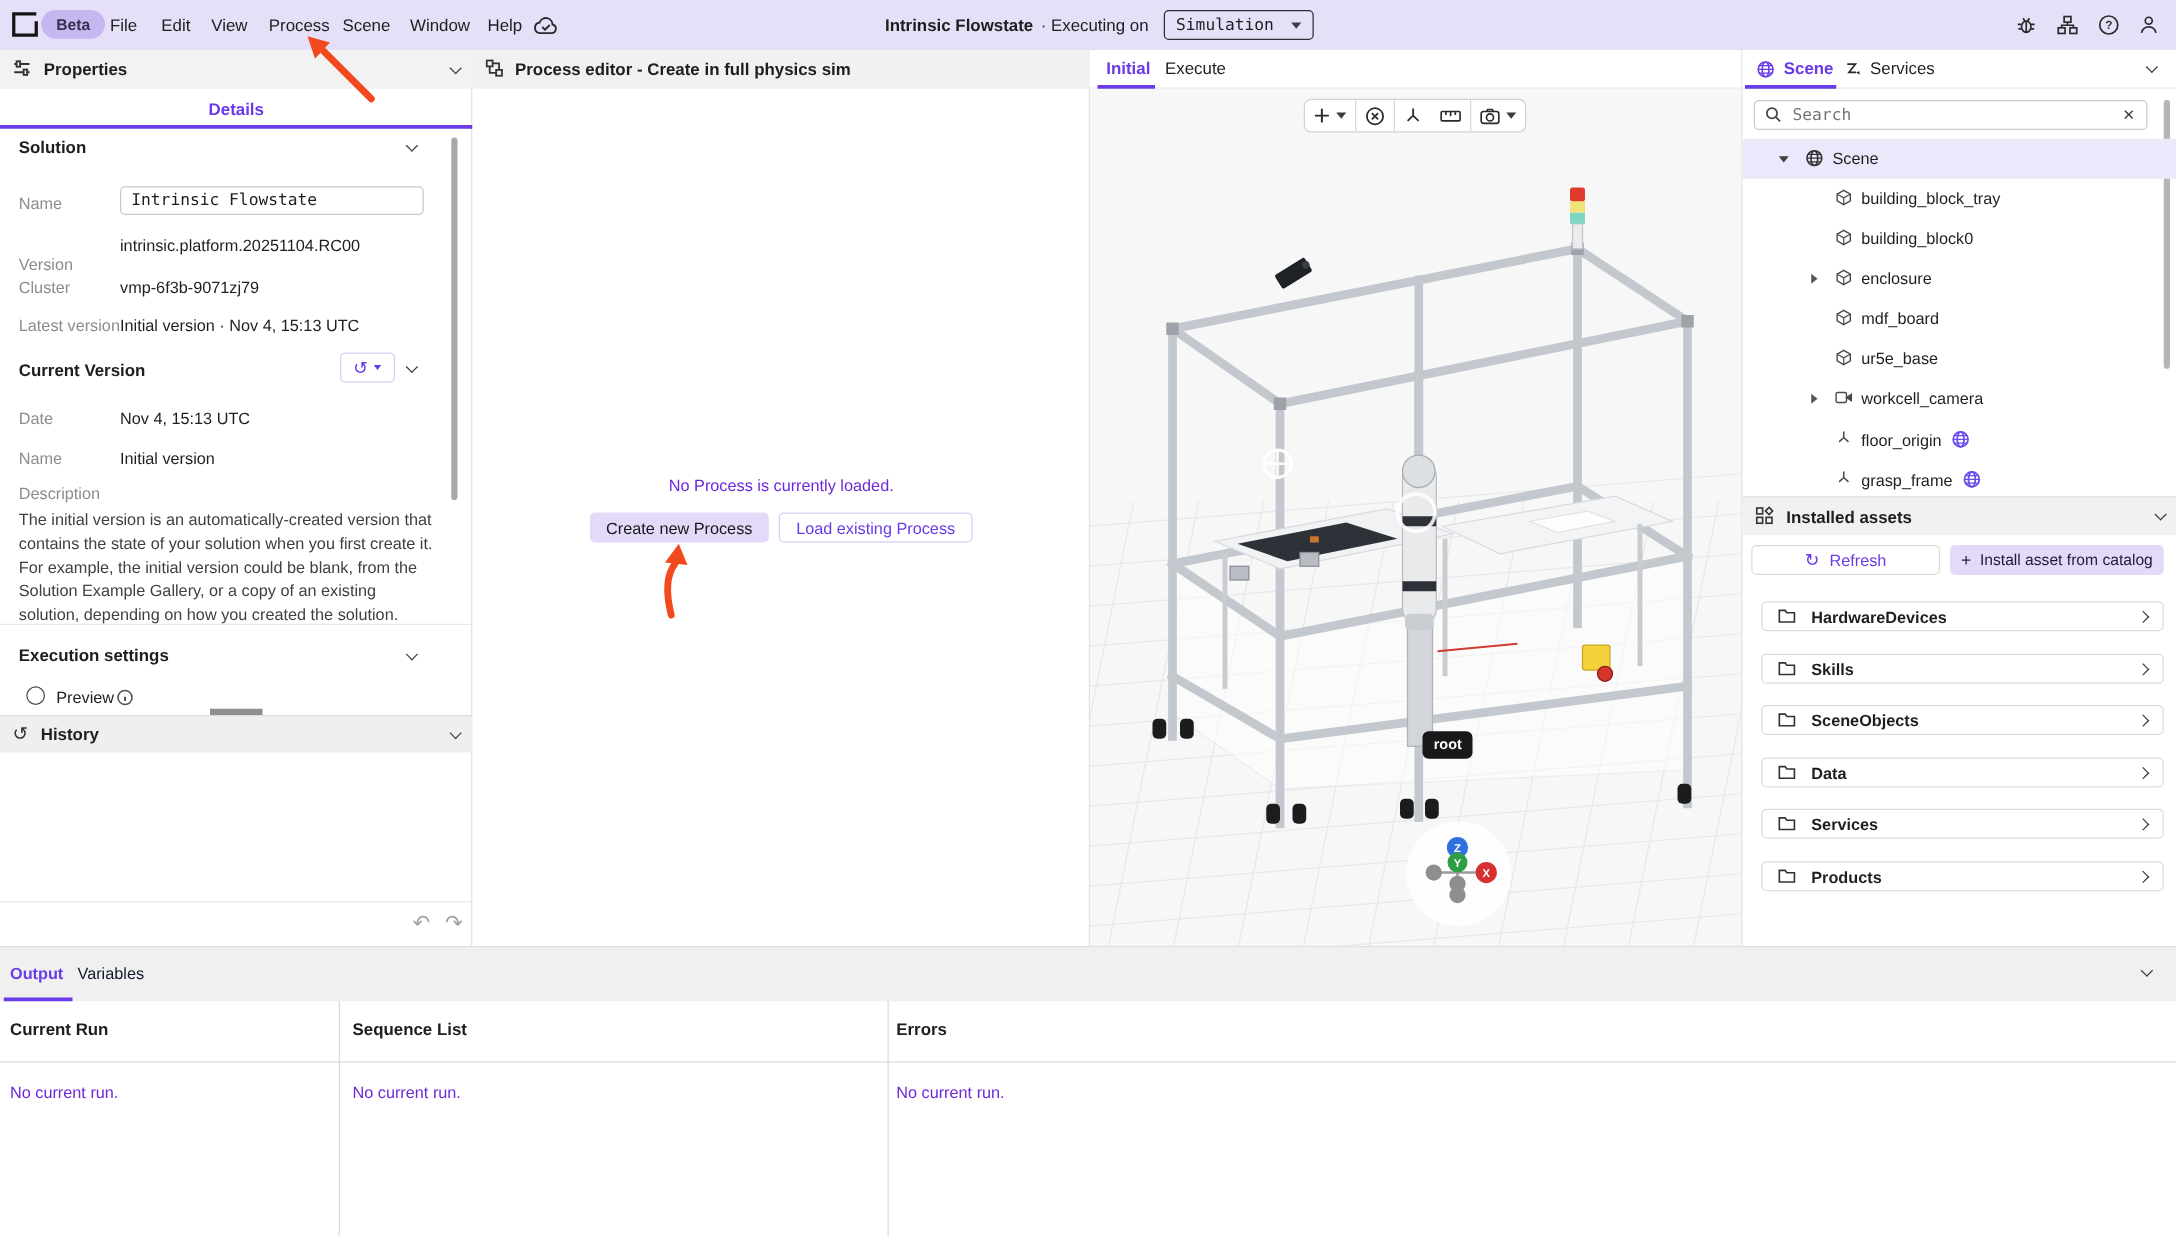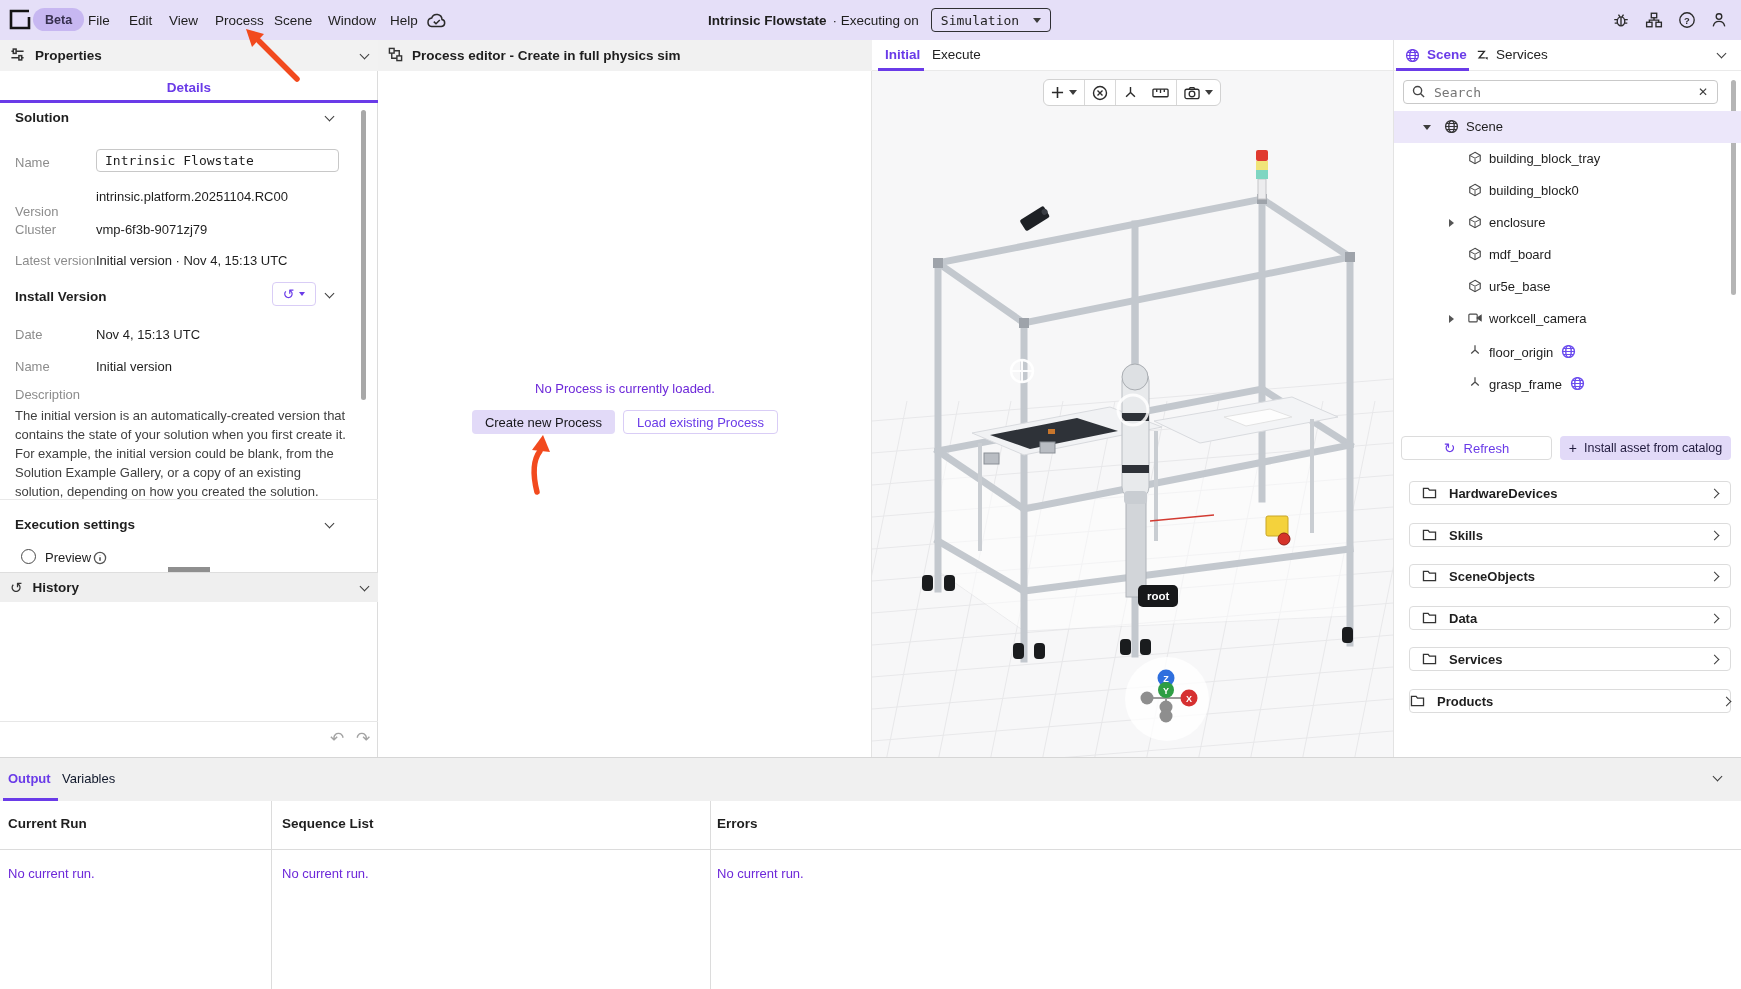--- a/index.html
+++ b/index.html
@@ -114,21 +114,21 @@
 
     <span class="abs lbl" style="left:15px;top:115px">Name</span>
     <input class="abs mono" type="text" style="left: 96px; top: 109px; width: 243px; height: 23px; border: 1px solid rgb(200, 200, 200); border-radius: 4px; font-size: 13px; padding: 0px 8px; color: rgb(30, 30, 30); background: rgb(255, 255, 255);" value="Intrinsic Flowstate">
     <span class="abs lbl" style="left:15px;top:164px">Version</span>
     <span class="abs" style="left:96px;top:149px">intrinsic.platform.20251104.RC00</span>
     <span class="abs lbl" style="left:15px;top:182px">Cluster</span>
     <span class="abs" style="left:96px;top:182px">vmp-6f3b-9071zj79</span>
     <span class="abs lbl" style="left:15px;top:213px">Latest version</span>
     <span class="abs" style="left:96px;top:213px">Initial version · Nov 4, 15:13 UTC</span>
 
-    <span class="abs bold" style="left:15px;top:249px;font-size:13.5px">Install Version</span>
+    <span class="abs bold" style="left:15px;top:249px;font-size:13.5px">Current Version</span>
     <div class="abs flex" style="left:272px;top:242px;width:44px;height:24px;border:1.5px solid #D9CDF6;border-radius:4px;justify-content:center;gap:5px">
       <span class="purple" style="font-size:14px;line-height:1">↺</span>
       <span class="caret-d purple" style="border-left-width:3.5px;border-right-width:3.5px;border-top-width:4.5px"></span>
     </div>
     <span class="abs chev" style="left:326px;top:250px"></span>
 
     <span class="abs lbl" style="left:15px;top:287px">Date</span>
     <span class="abs" style="left:96px;top:287px">Nov 4, 15:13 UTC</span>
     <span class="abs lbl" style="left:15px;top:319px">Name</span>
     <span class="abs" style="left:96px;top:319px">Initial version</span>
@@ -463,20 +463,32 @@
       <span class="flex" style="position:absolute;left:95px;top:8px;gap:8px">
         <span>floor_origin</span>
         <span style="margin-top:1px"><svg width="15" height="15" viewBox="0 0 16 16" fill="none" stroke="#6A4BEE" stroke-width="1.5">
               <circle cx="8" cy="8" r="6.3"></circle>
               <ellipse cx="8" cy="8" rx="2.9" ry="6.3"></ellipse>
               <path d="M1.7 8h12.6M2.6 4.8h10.8M2.6 11.2h10.8" stroke-width="1.2"></path>
             </svg></span>
       </span>
     </div>
 
+    <div class="abs flex" style="left:0;top:357px;width:348px;height:31px;background:#F1F1F1;border-top:1px solid #E2E2E2;padding:0 10px">
+      <span style="margin-right:10px;margin-top:2px">
+        <svg width="15" height="15" viewBox="0 0 16 16" fill="none" stroke="#333" stroke-width="1.4">
+          <rect x="1.5" y="1.5" width="5" height="5"></rect>
+            <rect x="1.5" y="9.5" width="5" height="5"></rect>
+            <rect x="9.5" y="9.5" width="5" height="5"></rect>
+          <rect x="9.8" y="1.8" width="4.4" height="4.4" transform="rotate(45 12 4)"></rect>
+        </svg>
+      </span>
+      <span class="bold" style="font-size:13.5px">Installed assets</span>
+      <span class="chev" style="margin-left:auto;margin-top:-3px"></span>
+    </div>
     <button class="abs flex" style="left:7px;top:396px;width:151px;height:24px;background:#fff;border:1px solid #DCDCDC;border-radius:4px;justify-content:center;gap:8px;font-family:inherit;cursor:pointer">
       <span class="purple" style="font-size:14px;line-height:1">↻</span>
       <span class="purple" style="font-size:13px">Refresh</span>
     </button>
     <button class="abs flex" style="left:166px;top:396px;width:171px;height:24px;background:#E2DAF8;border:none;border-radius:4px;justify-content:center;gap:7px;font-family:inherit;cursor:pointer">
       <span style="font-size:14px;color:#201A3D;line-height:1">+</span>
       <span style="font-size:12.5px;color:#201A3D">Install asset from catalog</span>
     </button>
 
     <div class="folder-card flex" style="top:441px;padding:0 12px">
@@ -507,21 +519,21 @@
       <span class="bold">Data</span>
       <span class="chev r" style="margin-left:auto"></span>
     </div>
     <div class="folder-card flex" style="top:607px;padding:0 12px">
       <span style="margin-right:12px;margin-top:2px"><svg width="15" height="13" viewBox="0 0 16 14" fill="none" stroke="#333" stroke-width="1.4">
             <path d="M1.5 2.5h5l1.5 2h6.5v8h-13z"></path>
           </svg></span>
       <span class="bold">Services</span>
       <span class="chev r" style="margin-left:auto"></span>
     </div>
-    <div class="folder-card flex" style="top:649px;padding:0 0">
+    <div class="folder-card flex" style="top:649px;padding:0 12px">
       <span style="margin-right:12px;margin-top:2px"><svg width="15" height="13" viewBox="0 0 16 14" fill="none" stroke="#333" stroke-width="1.4">
             <path d="M1.5 2.5h5l1.5 2h6.5v8h-13z"></path>
           </svg></span>
       <span class="bold">Products</span>
       <span class="chev r" style="margin-left:auto"></span>
     </div>
   </div>
 
   <div class="abs" style="left:0;top:757px;width:1741px;height:232px;background:#fff;border-top:1px solid #D6D6D6">
     <div class="abs" style="left:0;top:0;width:1741px;height:43px;background:#F0F0F0"></div>

